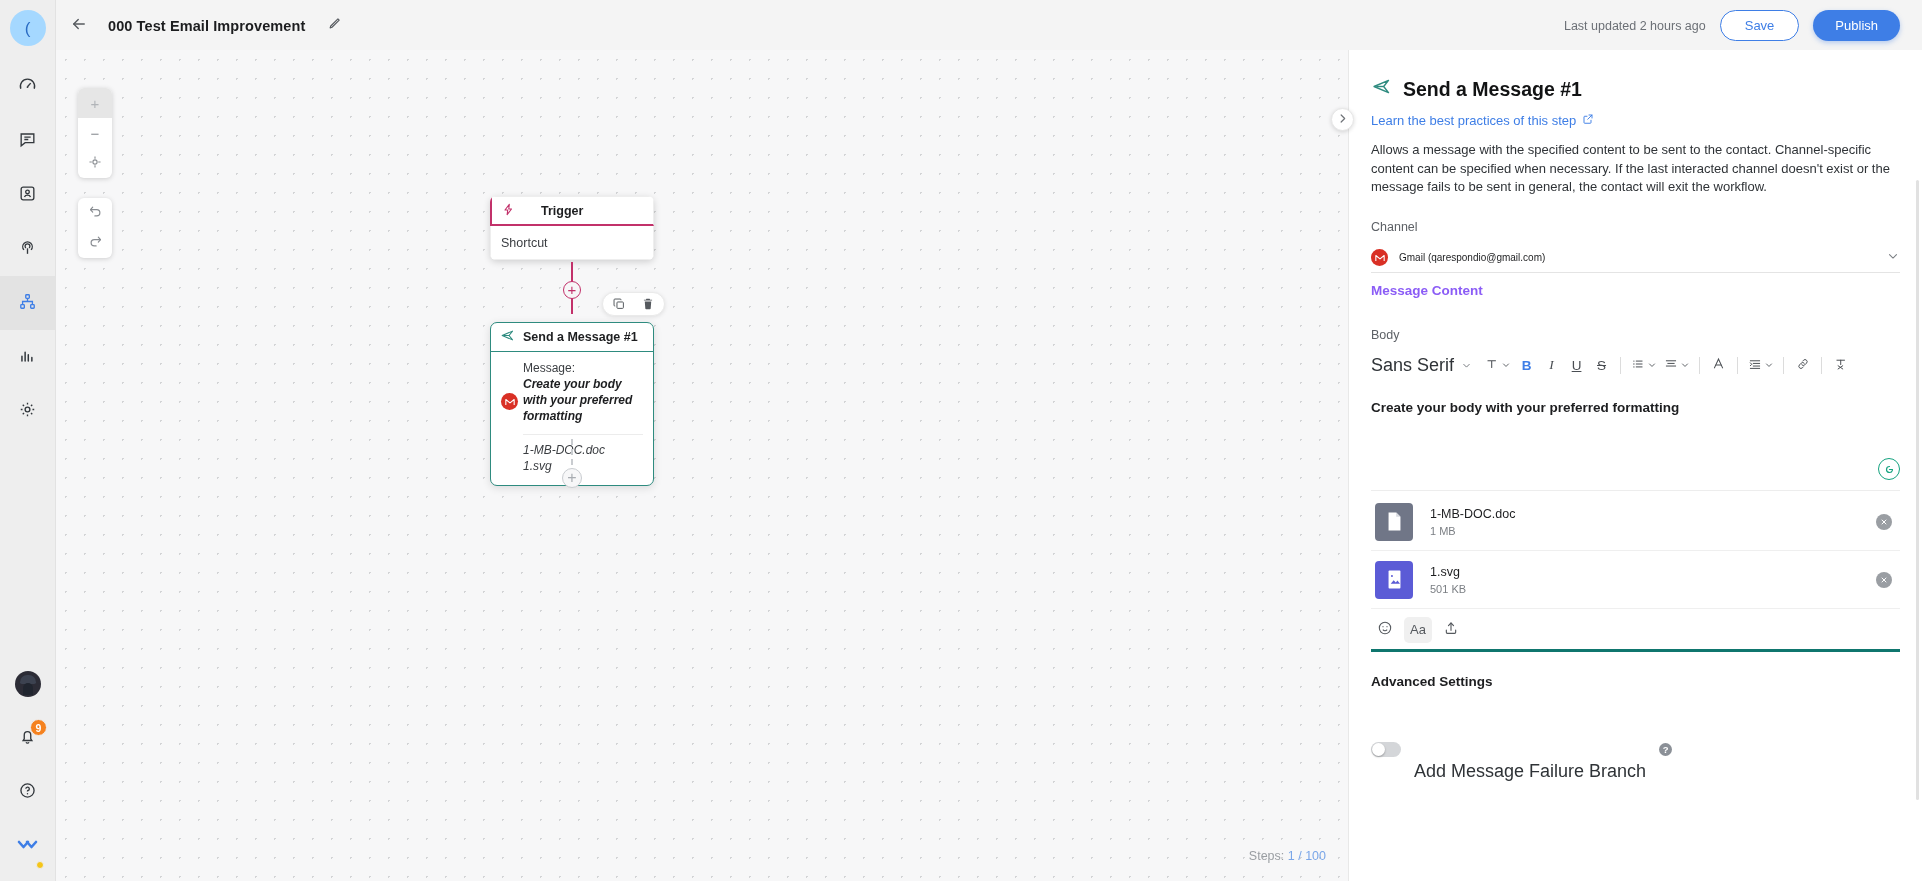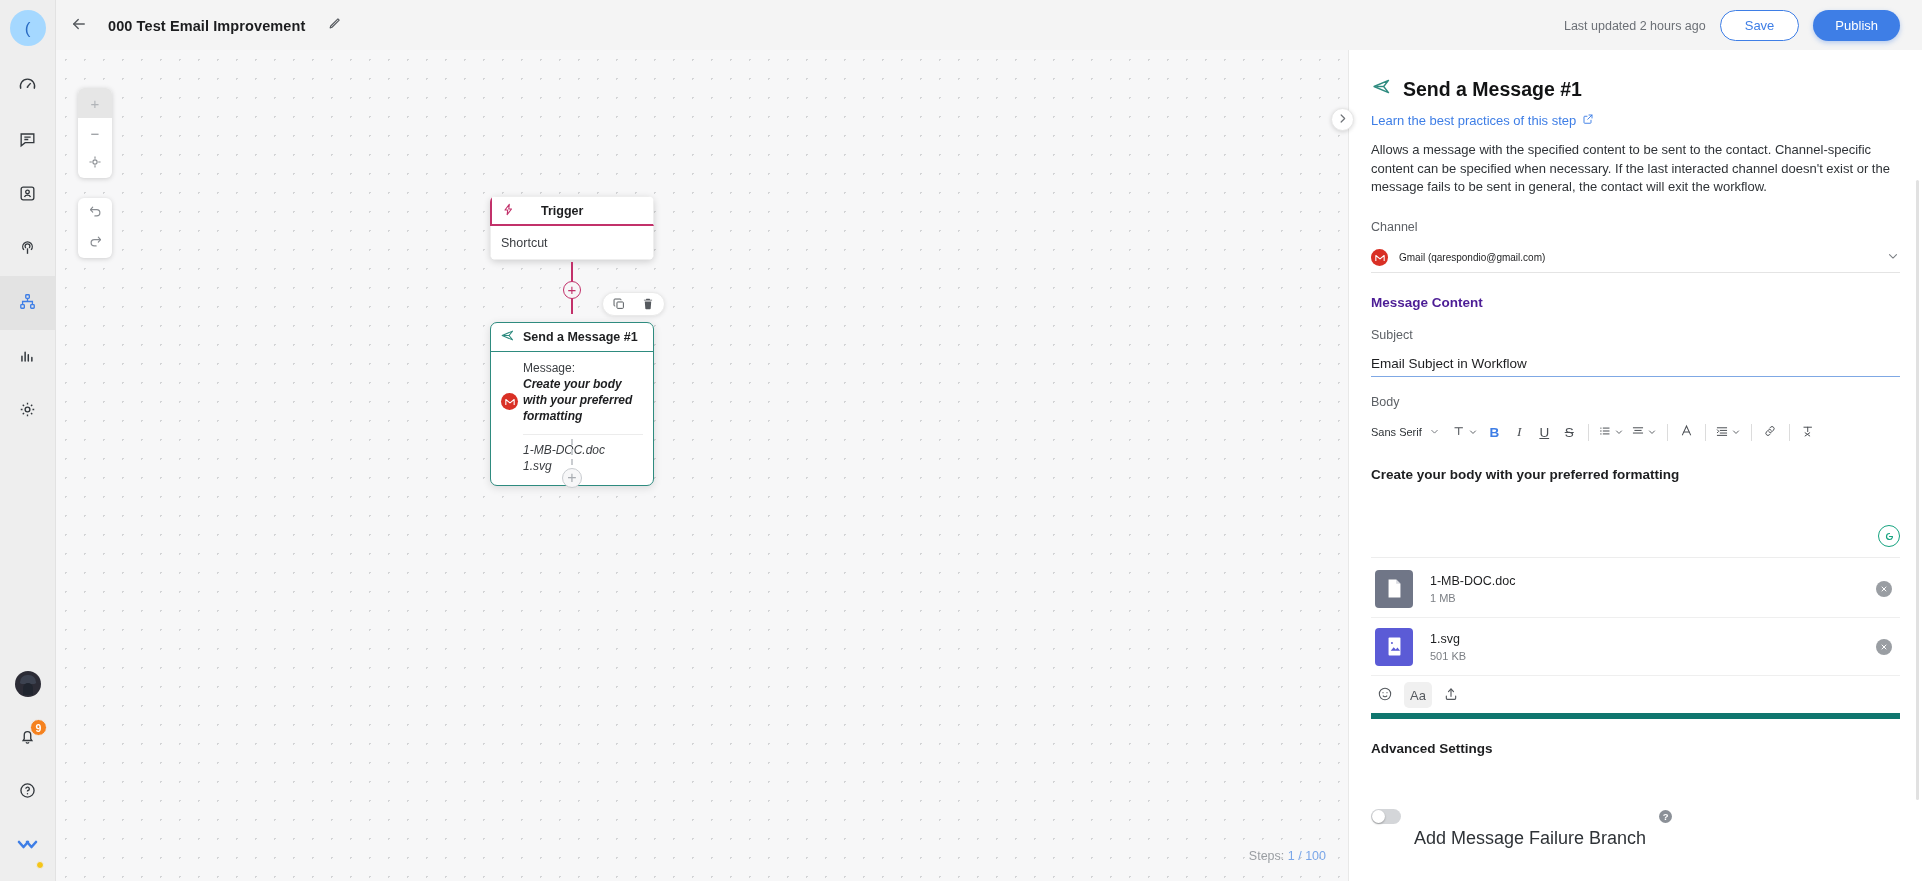--- a/index.html
+++ b/index.html
@@ -241,36 +241,36 @@
     border-bottom: 1px solid #e4e4e4; cursor: pointer;
   }
   .channel-icon {
     width: 17px; height: 17px; border-radius: 50%; background: #d93025;
     display: flex; align-items: center; justify-content: center;
     margin-right: 11px;
   }
   .channel-name { font-size: 10px; color: #1d1e20; }
   .chev { margin-left: auto; color: #7b7f84; }
   .section-title {
-    margin-top: 22px; font-size: 13.5px; font-weight: bold; color: #4c1d95;
+    margin-top: 10px; font-size: 13.5px; font-weight: bold; color: #8b5cf6;
   }
   .subject-block { margin-top: 18px; }
   .subject-input {
     margin-top: 8px; height: 27px; width: 100%;
     border: none; border-bottom: 1.5px solid #7fa8e4;
     font-size: 13.5px; color: #1d1e20; outline: none;
     font-family: "Liberation Sans", sans-serif; background: transparent;
   }
-  .body-block { margin-top: 18px; }
+  .body-block { margin-top: 30px; }
   .rte-toolbar {
     margin-top: 9px; height: 28px; display: flex; align-items: center;
     gap: 0; color: #4a4e53;
   }
   .rte-font {
-    font-size: 11px; color: #2f3337; display: flex; align-items: center;
+    font-size: 18px; color: #2f3337; display: flex; align-items: center;
     gap: 7px; padding-right: 9px; cursor: pointer; justify-content: center;
   }
   .rte-btn {
     width: 25px; height: 24px; display: flex; align-items: center;
     justify-content: center; cursor: pointer; font-size: 13.5px;
     color: #4a4e53;
   }
   .rte-btn.wide { width: 33px; gap: 2px; }
   .rte-btn.active { color: #3e7ee6; font-weight: bold; }
   .rte-div { width: 1px; height: 17px; background: #dcdcdc; margin: 0 6px; }
@@ -301,21 +301,21 @@
   .attach-name { font-size: 12.5px; color: #1d1e20; }
   .attach-size { font-size: 11px; color: #7b7f84; margin-top: 4px; }
   .attach-x {
     margin-left: auto; margin-right: 8px;
     width: 16px; height: 16px; border-radius: 50%; background: #9a9ea3;
     color: #fff; font-size: 10px; cursor: pointer;
     display: flex; align-items: center; justify-content: center;
   }
   .editor-actions {
     margin-top: 7px; height: 36px; display: flex; align-items: center;
-    gap: 5px; border-bottom: 6px solid #0f766e; padding-bottom: 6px;
+    gap: 5px; border-bottom: 3px solid #0f766e; padding-bottom: 6px;
   }
   .act-btn {
     width: 28px; height: 26px; border-radius: 5px;
     display: flex; align-items: center; justify-content: center;
     color: #55595e; cursor: pointer; font-size: 13px;
   }
   .act-btn.selected { background: #f0f0f0; }
   .adv-title {
     margin-top: 22px; font-size: 13.5px; font-weight: bold; color: #1d1e20;
   }
@@ -608,24 +608,20 @@
       <span class="chev">
         <svg width="14" height="14" viewBox="0 0 24 24" fill="none" stroke="currentColor" stroke-width="1.8" stroke-linecap="round" stroke-linejoin="round">
             <path d="M6 9.5l6 6 6-6"></path>
           </svg>
       </span>
     </div>
   </div>
 
   <div class="section-title">Message Content</div>
 
-  <div class="subject-block">
-    <div class="field-label">Subject</div>
-    <input class="subject-input" value="Email Subject in Workflow" style="">
-  </div>
 
   <div class="body-block">
     <div class="field-label">Body</div>
     <div class="rte-toolbar">
       <div class="rte-font">
         <span>Sans Serif</span>
         <span>
           <svg width="11" height="11" viewBox="0 0 24 24" fill="none" stroke="#6c7076" stroke-width="2" stroke-linecap="round" stroke-linejoin="round">
               <path d="M6 9.5l6 6 6-6"></path>
             </svg>

